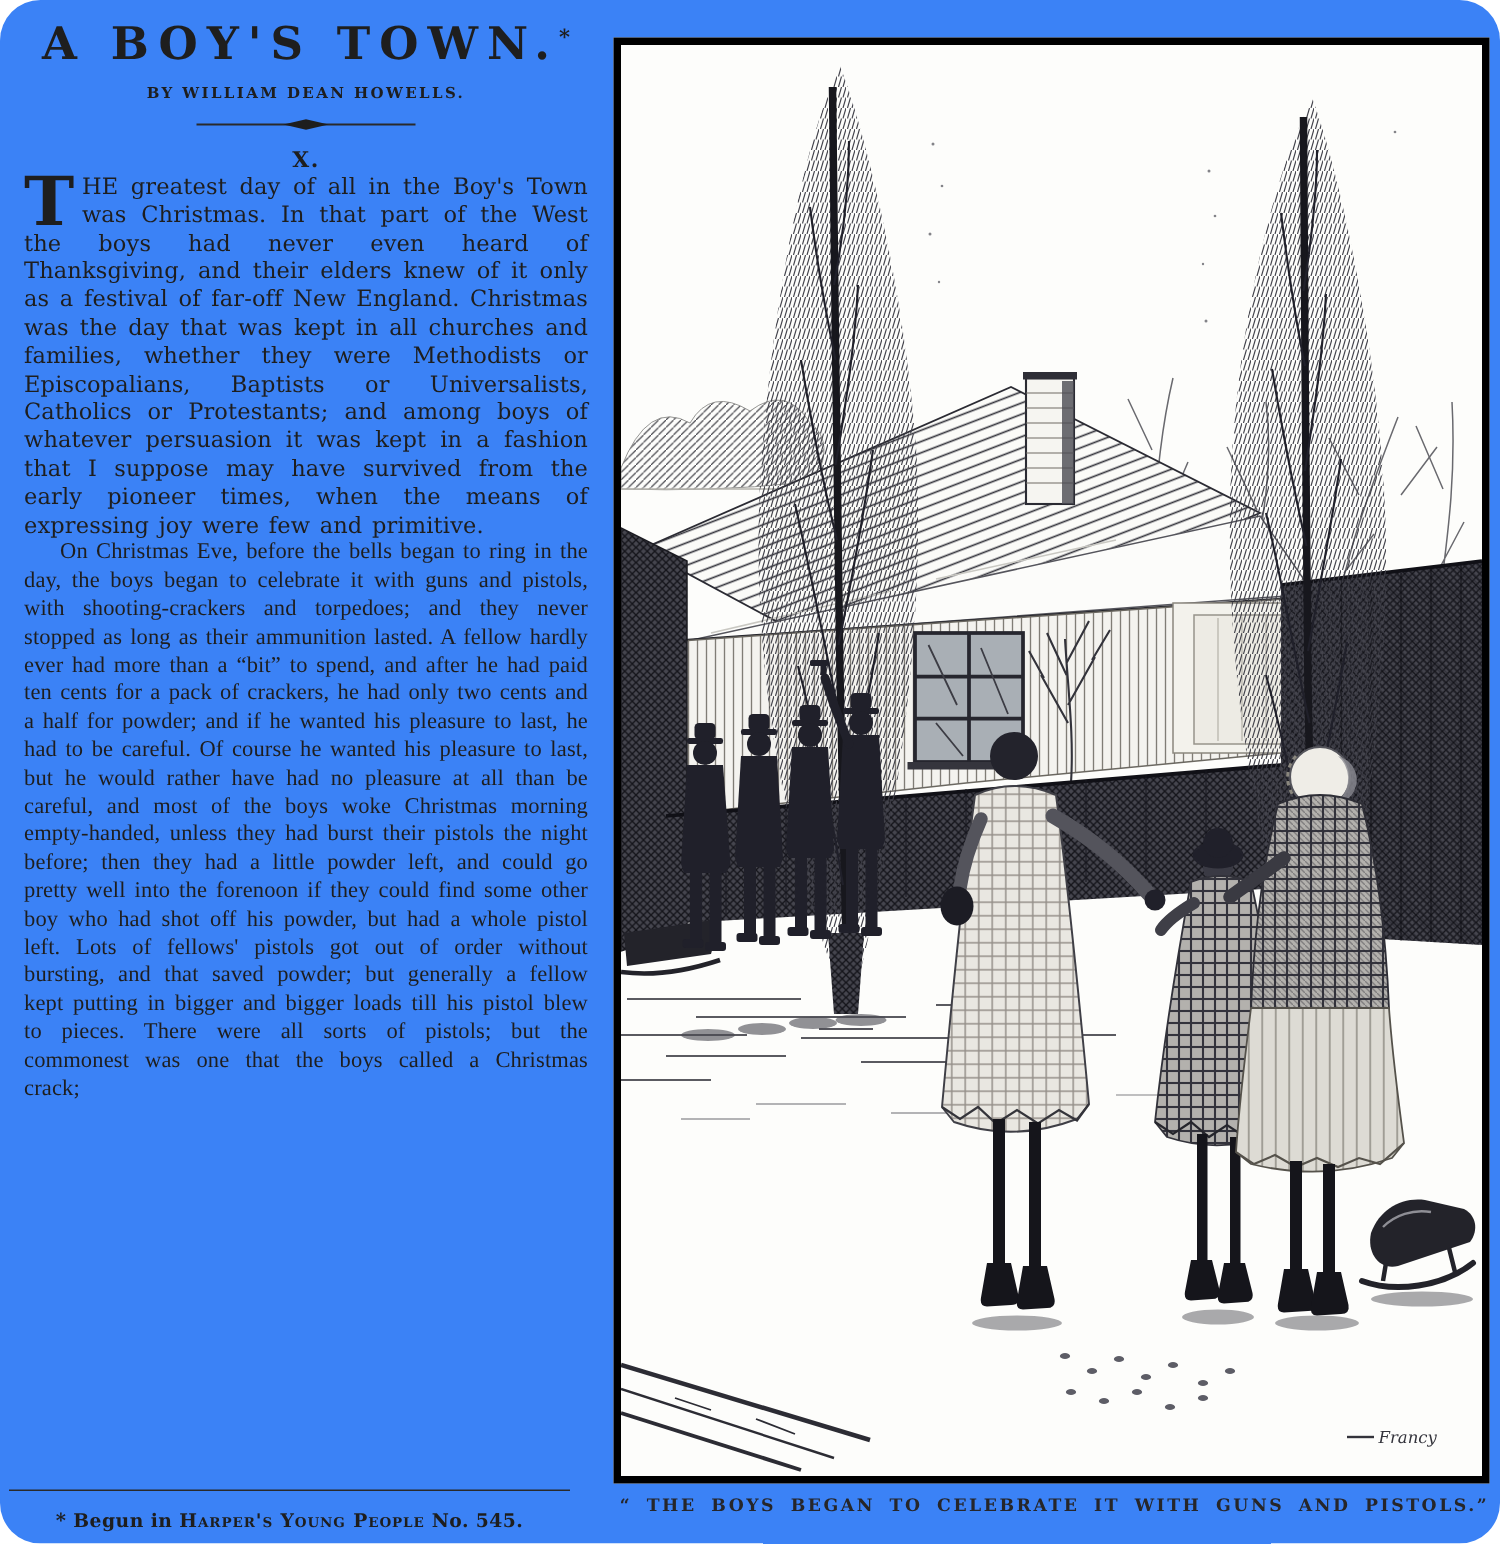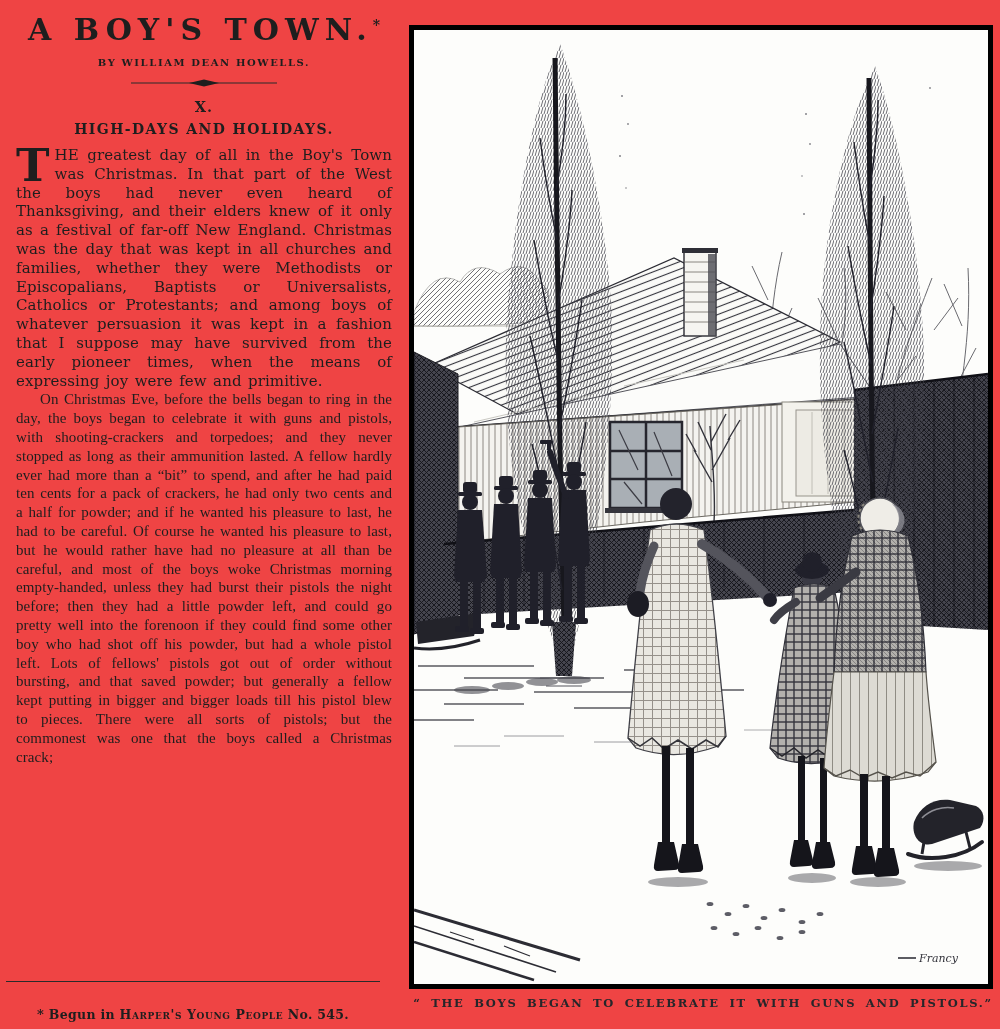--- a/index.html
+++ b/index.html
@@ -1,23 +1,24 @@
 <!DOCTYPE html>
 <html><head>
 <meta charset="utf-8">
 <style>
   html,body{margin:0;padding:0;background:#ffffff;}
   .page{
     position:relative;
     width:1000px;height:1029px;
-    background:#ef4444;
+    background:#3b82f6;
     font-family:"DejaVu Serif","Liberation Serif",serif;
     color:#1e1e1e;
     display:flex;
     overflow:hidden;
+    border-radius:27px;
   }
   
   .col-left{
     position:relative;
     width:406px;
     box-sizing:border-box;
     padding:10px 14px 0 16px;
   }
   .title{
     margin:2px 0 10px 0;
@@ -60,21 +61,21 @@
     float:left;
     font-size:45px;
     line-height:34px;
     font-weight:700;
     padding:3px 5px 0 0;
   }
   .footnote{
     position:absolute;
     left:6px;right:26px;bottom:7px;
     border-top:1.5px solid #2a2a2a;
-    padding-top:25px;
+    padding-top:12px;
     text-align:center;
     font-size:12.5px;
     font-weight:700;
     letter-spacing:0.3px;
   }
   .footnote .sc{font-variant:small-caps;letter-spacing:0.6px;}
   .fn-marker{font-size:13px;}
   
   .col-right{width:594px;box-sizing:border-box;}
   .engraving{
@@ -107,21 +108,20 @@
     <div class="byline">BY WILLIAM DEAN HOWELLS.</div>
 
     <div class="divider">
       <svg width="150" height="12" viewBox="0 0 150 12">
         <line x1="2" y1="6" x2="148" y2="6" stroke="#2a2a2a" stroke-width="1.2"></line>
         <polygon points="60,6 75,2.5 90,6 75,9.5" fill="#1e1e1e"></polygon>
       </svg>
     </div>
 
     <div class="chapnum">X.</div>
-    <div class="chaptitle">HIGH-DAYS AND HOLIDAYS.</div>
 
     <p class="body-p"><span class="dropcap">T</span><span>HE greatest day of all in the Boy's Town was Christmas.  In that part of the West the boys had never even heard of Thanksgiving, and their elders knew of it only as a festival of far-off New England.  Christmas was the day that was kept in all churches and families, whether they were Methodists or Episcopalians, Baptists or Universalists, Catholics or Protestants; and among boys of whatever persuasion it was kept in a fashion that I suppose may have survived from the early pioneer times, when the means of expressing joy were few and primitive.</span></p>
 
     <p class="body-p indent">On Christmas Eve, before the bells began to ring in the day, the boys began to celebrate it with guns and pistols, with shooting-crackers and torpedoes; and they never stopped as long as their ammunition lasted.  A fellow hardly ever had more than a “bit” to spend, and after he had paid ten cents for a pack of crackers, he had only two cents and a half for powder; and if he wanted his pleasure to last, he had to be careful.  Of course he wanted his pleasure to last, but he would rather have had no pleasure at all than be careful, and most of the boys woke Christmas morning empty-handed, unless they had burst their pistols the night before; then they had a little powder left, and could go pretty well into the forenoon if they could find some other boy who had shot off his powder, but had a whole pistol left.  Lots of fellows' pistols got out of order without bursting, and that saved powder; but generally a fellow kept putting in bigger and bigger loads till his pistol blew to pieces.  There were all sorts of pistols; but the commonest was one that the boys called a Christmas crack;</p>
 
     <div class="footnote"><span class="fn-marker">*</span><span> Begun in </span><span class="sc">Harper's Young People</span><span> No. 545.</span></div>
   </div>
 
   <div class="col-right">
     <figure class="engraving" style="margin-bottom:0;">

